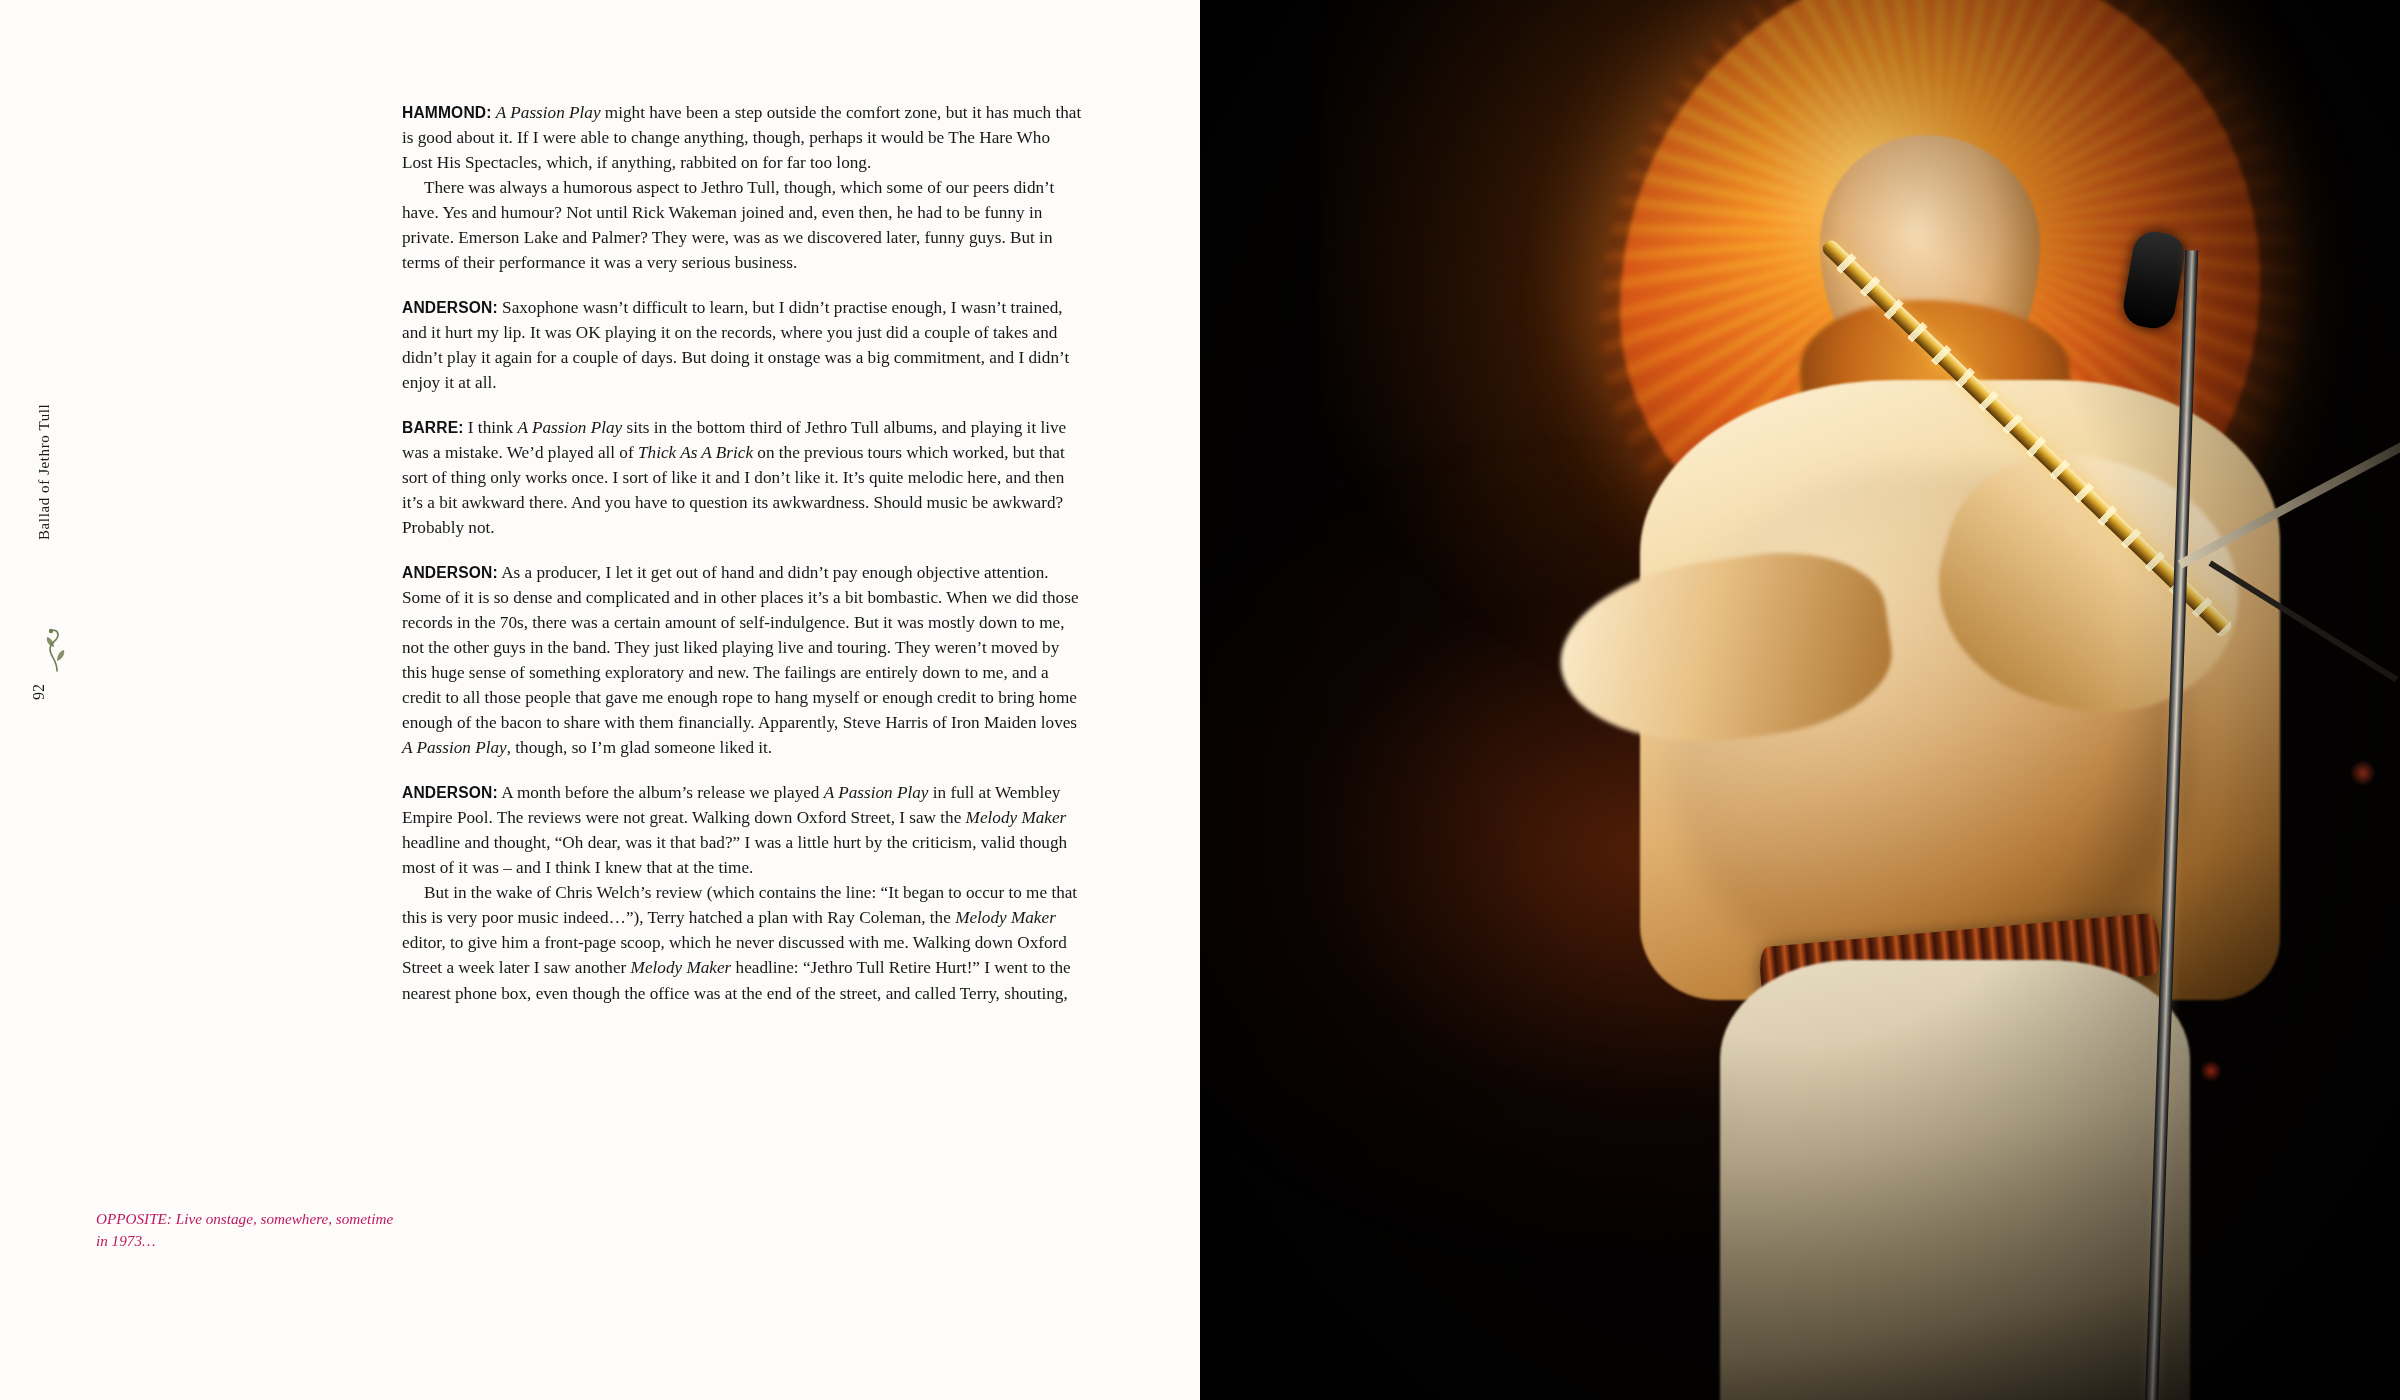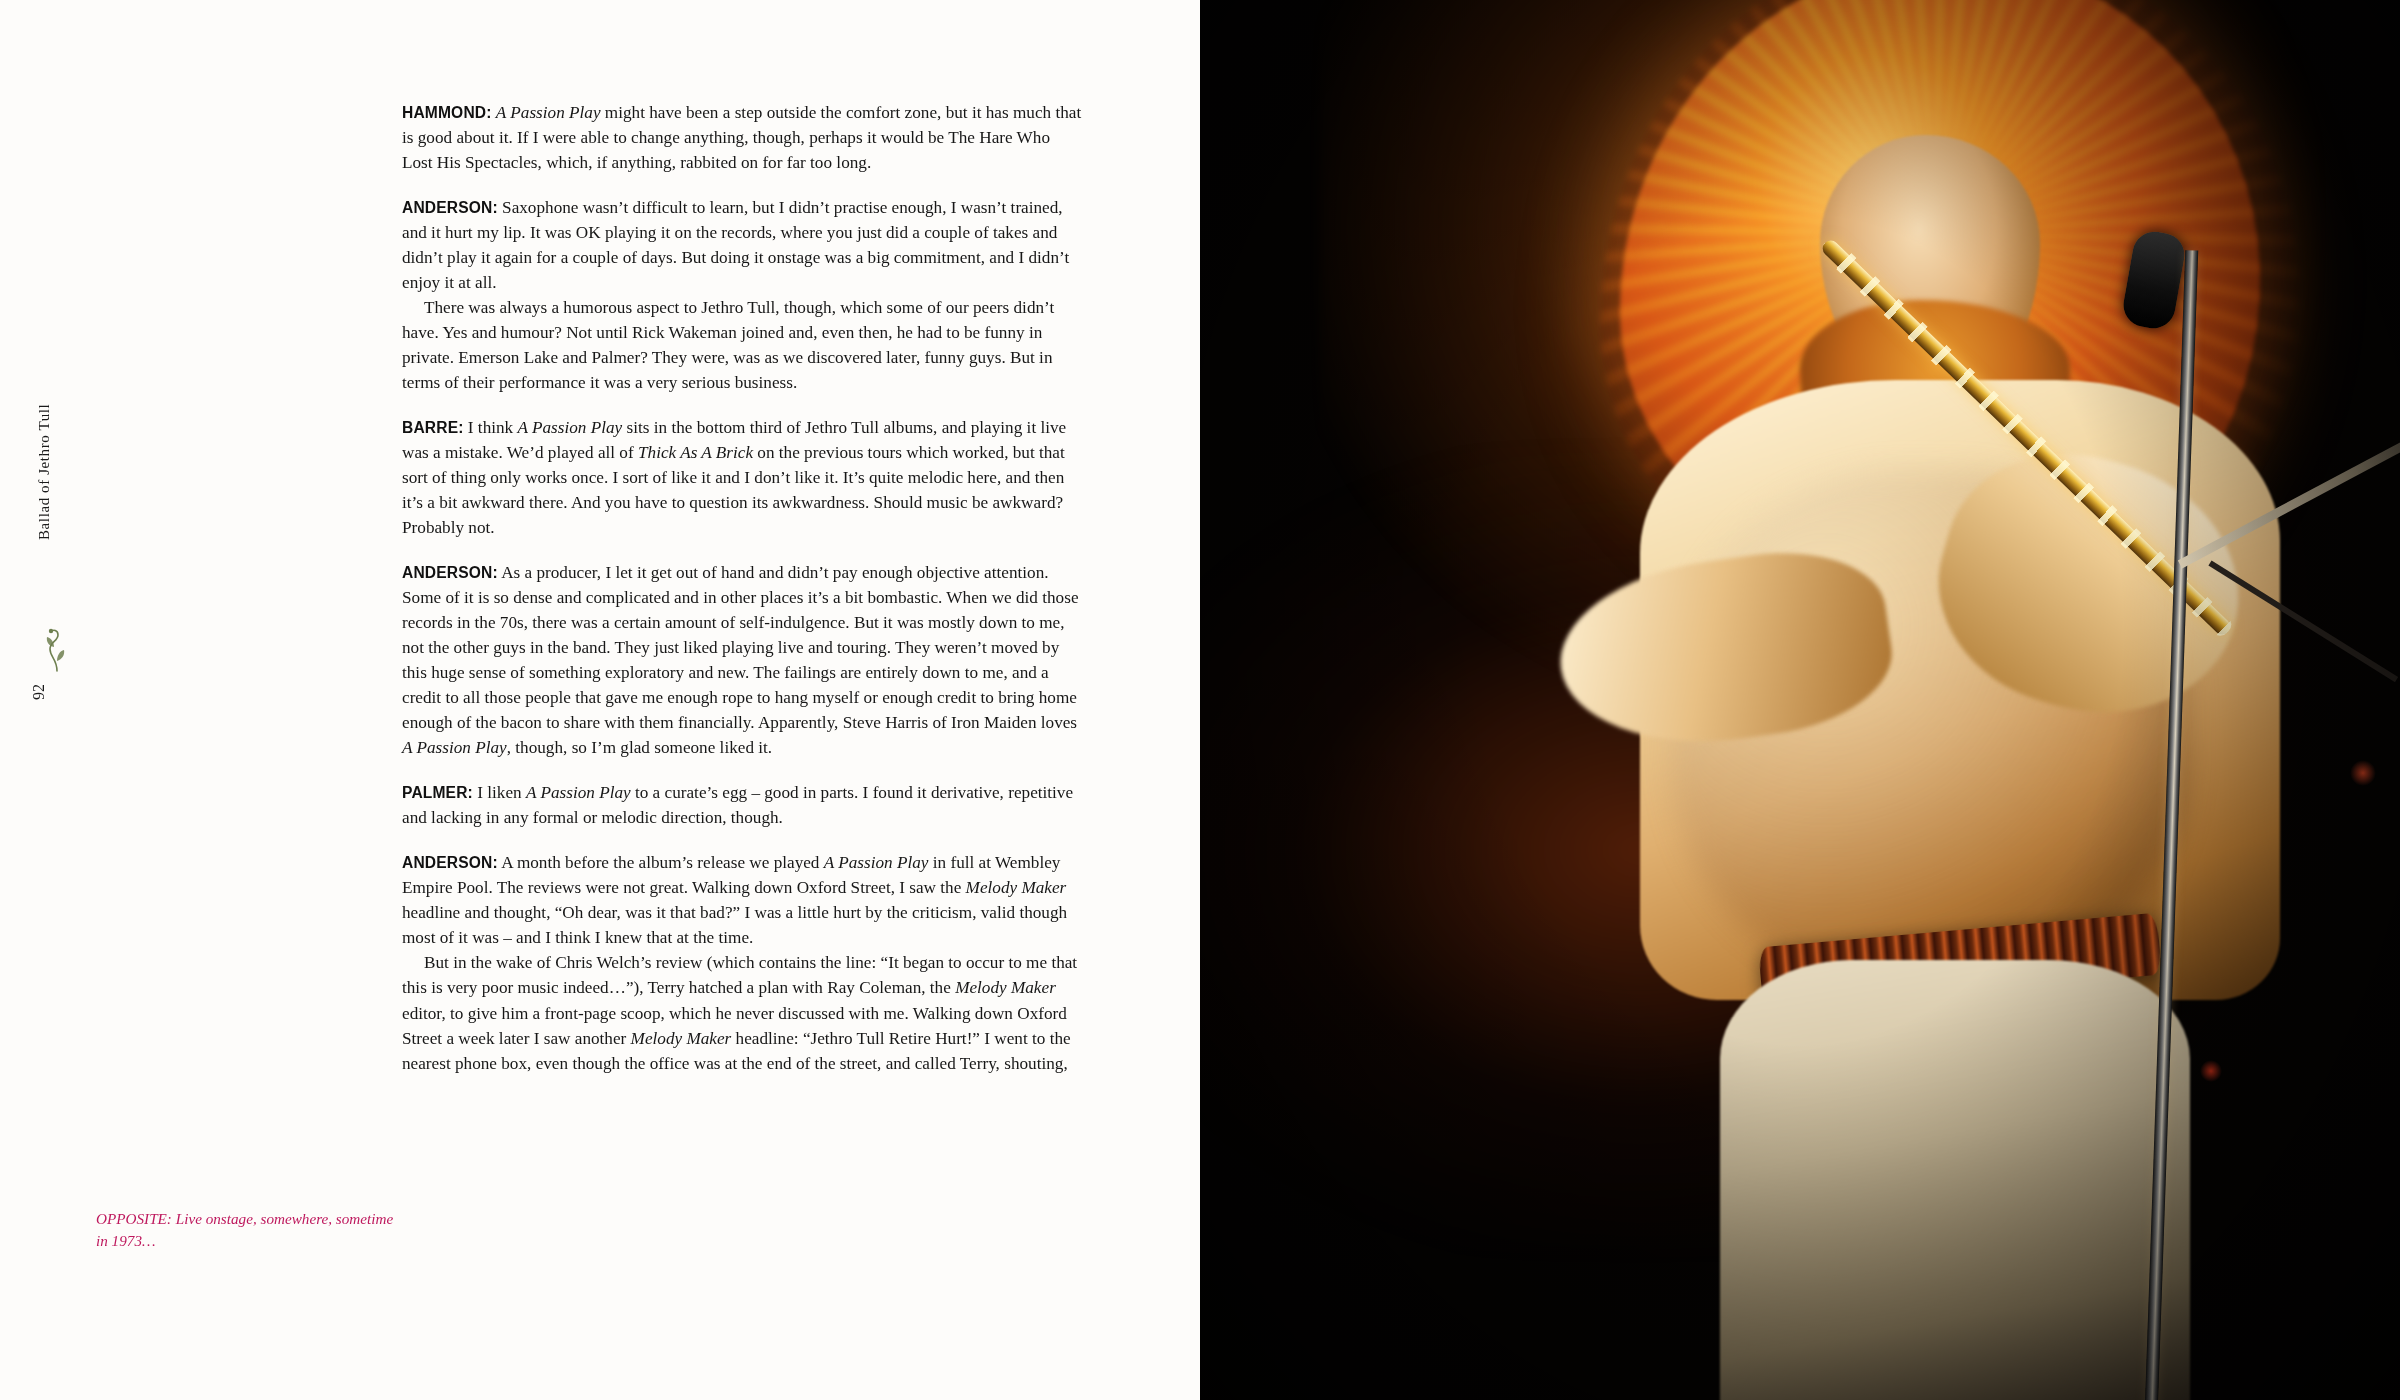--- a/index.html
+++ b/index.html
@@ -311,39 +311,36 @@
     </div>
 
     <div class="folio">92</div>
 
     <div class="text-column">
 
       <p class="para">
         <span class="speaker">HAMMOND:</span><span> <i>A Passion Play</i> might have been a step outside the comfort zone, but it has much that is good about it. If I were able to change anything, though, perhaps it would be The Hare Who Lost His Spectacles, which, if anything, rabbited on for far too long.</span>
       </p>
 
-      <p class="para">
-        <span class="speaker">ANDERSON:</span><span> Saxophone wasn’t difficult to learn, but I didn’t practise enough, I wasn’t trained, and it hurt my lip. It was OK playing it on the records, where you just did a couple of takes and didn’t play it again for a couple of days. But doing it onstage was a big commitment, and I didn’t enjoy it at all.</span>
-      </p>
-
       <p class="para cont">
         <span>There was always a humorous aspect to Jethro Tull, though, which some of our peers didn’t have. Yes and humour? Not until Rick Wakeman joined and, even then, he had to be funny in private. Emerson Lake and Palmer? They were, was as we discovered later, funny guys. But in terms of their performance it was a very serious business.</span>
       </p>
 
       <p class="para">
+        <span class="speaker">ANDERSON:</span><span> Saxophone wasn’t difficult to learn, but I didn’t practise enough, I wasn’t trained, and it hurt my lip. It was OK playing it on the records, where you just did a couple of takes and didn’t play it again for a couple of days. But doing it onstage was a big commitment, and I didn’t enjoy it at all.</span>
+      </p>
+
+      <p class="para">
         <span class="speaker">BARRE:</span><span> I think <i>A Passion Play</i> sits in the bottom third of Jethro Tull albums, and playing it live was a mistake. We’d played all of <i>Thick As A Brick</i> on the previous tours which worked, but that sort of thing only works once. I sort of like it and I don’t like it. It’s quite melodic here, and then it’s a bit awkward there. And you have to question its awkwardness. Should music be awkward? Probably not.</span>
       </p>
 
       <p class="para">
         <span class="speaker">ANDERSON:</span><span> As a producer, I let it get out of hand and didn’t pay enough objective attention. Some of it is so dense and complicated and in other places it’s a bit bombastic. When we did those records in the 70s, there was a certain amount of self-indulgence. But it was mostly down to me, not the other guys in the band. They just liked playing live and touring. They weren’t moved by this huge sense of something exploratory and new. The failings are entirely down to me, and a credit to all those people that gave me enough rope to hang myself or enough credit to bring home enough of the bacon to share with them financially. Apparently, Steve Harris of Iron Maiden loves <i>A Passion Play</i>, though, so I’m glad someone liked it.</span>
       </p>
 
-      <p class="para">
-        <span class="speaker">PALMER:</span><span> I liken <i>A Passion Play</i> to a curate’s egg – good in parts. I found it derivative, repetitive and lacking in any formal or melodic direction, though.</span>
-      </p>
 
 
       <p class="para">
         <span class="speaker">ANDERSON:</span><span> A month before the album’s release we played <i>A Passion Play</i> in full at Wembley Empire Pool. The reviews were not great. Walking down Oxford Street, I saw the <i>Melody Maker</i> headline and thought, “Oh dear, was it that bad?” I was a little hurt by the criticism, valid though most of it was – and I think I knew that at the time.</span>
       </p>
 
       <p class="para cont">
         <span>But in the wake of Chris Welch’s review (which contains the line: “It began to occur to me that this is very poor music indeed…”), Terry hatched a plan with Ray Coleman, the <i>Melody Maker</i> editor, to give him a front-page scoop, which he never discussed with me. Walking down Oxford Street a week later I saw another <i>Melody Maker</i> headline: “Jethro Tull Retire Hurt!” I went to the nearest phone box, even though the office was at the end of the street, and called Terry, shouting,</span>
       </p>
     </div>

